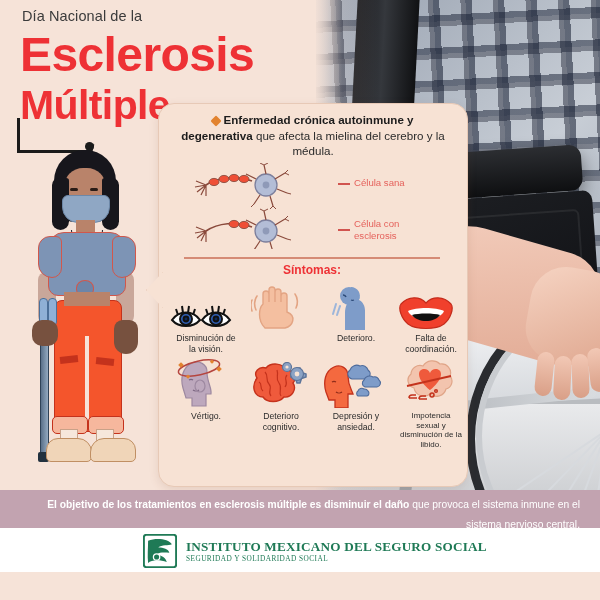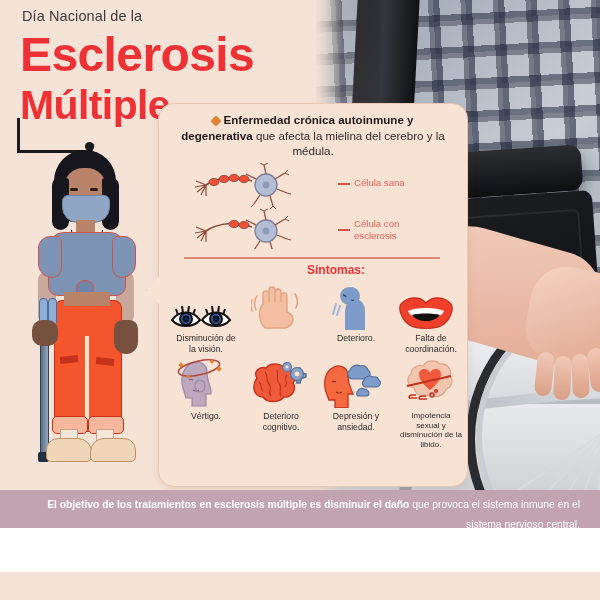--- a/index.html
+++ b/index.html
@@ -101,21 +101,21 @@
 
   .lead{position:absolute;left:178px;top:112px;width:270px;text-align:center;font-size:11.6px;line-height:15.5px;color:#2b2b2b;}
   .lead b{font-weight:bold;color:#1c1c1c;}
   .dia{display:inline-block;width:8px;height:8px;background:#e2832f;transform:rotate(45deg);border-radius:1.5px;margin-right:3px;vertical-align:-1px;}
 
   .neurons{position:absolute;left:178px;top:163px;width:270px;height:86px;}
   .nlabel{position:absolute;font-size:9.6px;color:#e5625c;line-height:11.5px;}
   .nline{position:absolute;height:1.6px;background:#d1544f;}
 
   .divider{position:absolute;left:184px;top:257px;width:256px;height:1.6px;background:#d58b76;}
-  .sintomas{position:absolute;left:158px;top:263px;width:308px;text-align:center;font-size:12px;font-weight:bold;color:#ee3135;padding-left:24px;}
+  .sintomas{position:absolute;left:158px;top:263px;width:308px;text-align:center;font-size:12px;font-weight:bold;color:#ee3135;}
 
   .grid{position:absolute;left:163px;top:284px;width:300px;}
   .row{display:flex;}
   .cellwrap{width:75px;display:flex;flex-direction:column;align-items:center;}
   .icoslot{height:46px;display:flex;align-items:flex-end;justify-content:center;position:relative;width:74px;}
   .caption{font-size:8.7px;line-height:10.5px;color:#2b2b2b;text-align:center;padding:3px 1px 0;margin-left:11px;}
   .caption.sm{font-size:8px;line-height:9.5px;}
 
   
   .banner{position:absolute;left:0;top:490px;width:600px;height:38px;background:#c2a3b0;}
@@ -400,20 +400,32 @@
       </div>
     </div>
   </div>
 
   <div class="banner"></div>
   <div class="banner-t">
     <b>El objetivo de los tratamientos en esclerosis múltiple  es disminuir el daño</b><span> que provoca el sistema inmune en el sistema nervioso central.</span>
   </div>
 
   <div class="footer"></div>
+  <div class="imss">
+    <svg class="imss-logo" viewBox="0 0 40 40">
+      <rect x="1" y="1" width="38" height="38" rx="3" fill="#ffffff" stroke="#1f7a56" stroke-width="2.4"></rect>
+      <path d="M6 8 C16 4,30 6,34 12 C30 14,22 12,18 16 C24 16,30 18,31 22 C26 22,20 21,16 24 C22 25,27 28,28 33 C20 30,10 30,6 34 C5 26,6 16,6 8Z" fill="#1f7a56"></path>
+      <circle cx="16" cy="27" r="4.5" fill="#ffffff"></circle>
+      <path d="M13 27 a3 3 0 016 0 a3 3 0 01-6 0Z" fill="#1f7a56"></path>
+    </svg>
+    <div>
+      <div class="imss-name">INSTITUTO MEXICANO DEL SEGURO SOCIAL</div>
+      <div class="imss-sub">SEGURIDAD Y SOLIDARIDAD SOCIAL</div>
+    </div>
+  </div>
 
   <div class="goldbar"></div>
   <div class="social">
     <span class="sico">
       <svg width="8" height="8" viewBox="0 0 8 8">
           <path d="M5.2 8V4.6h1.1l.2-1.3H5.2V2.5c0-.4.1-.6.6-.6h.7V.7C6.3.7 5.9.6 5.4.6 4.4.6 3.8 1.2 3.8 2.3v1H2.7v1.3h1.1V8z" fill="#bd9253"></path>
         </svg>
     </span>
     <span class="sico">
       <svg width="8" height="8" viewBox="0 0 8 8">

